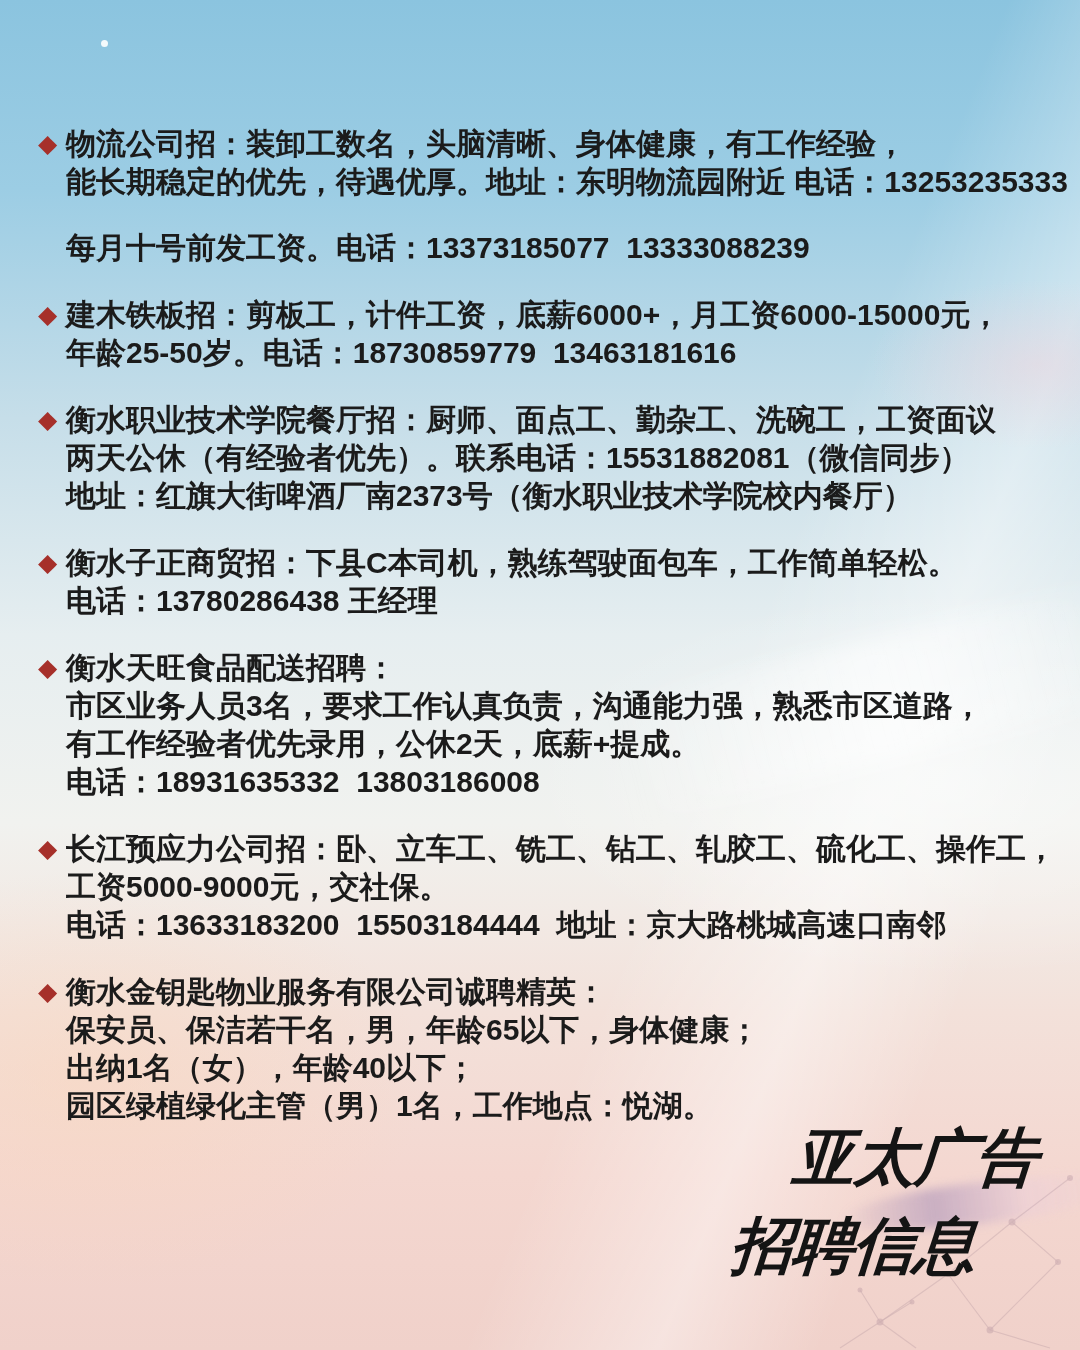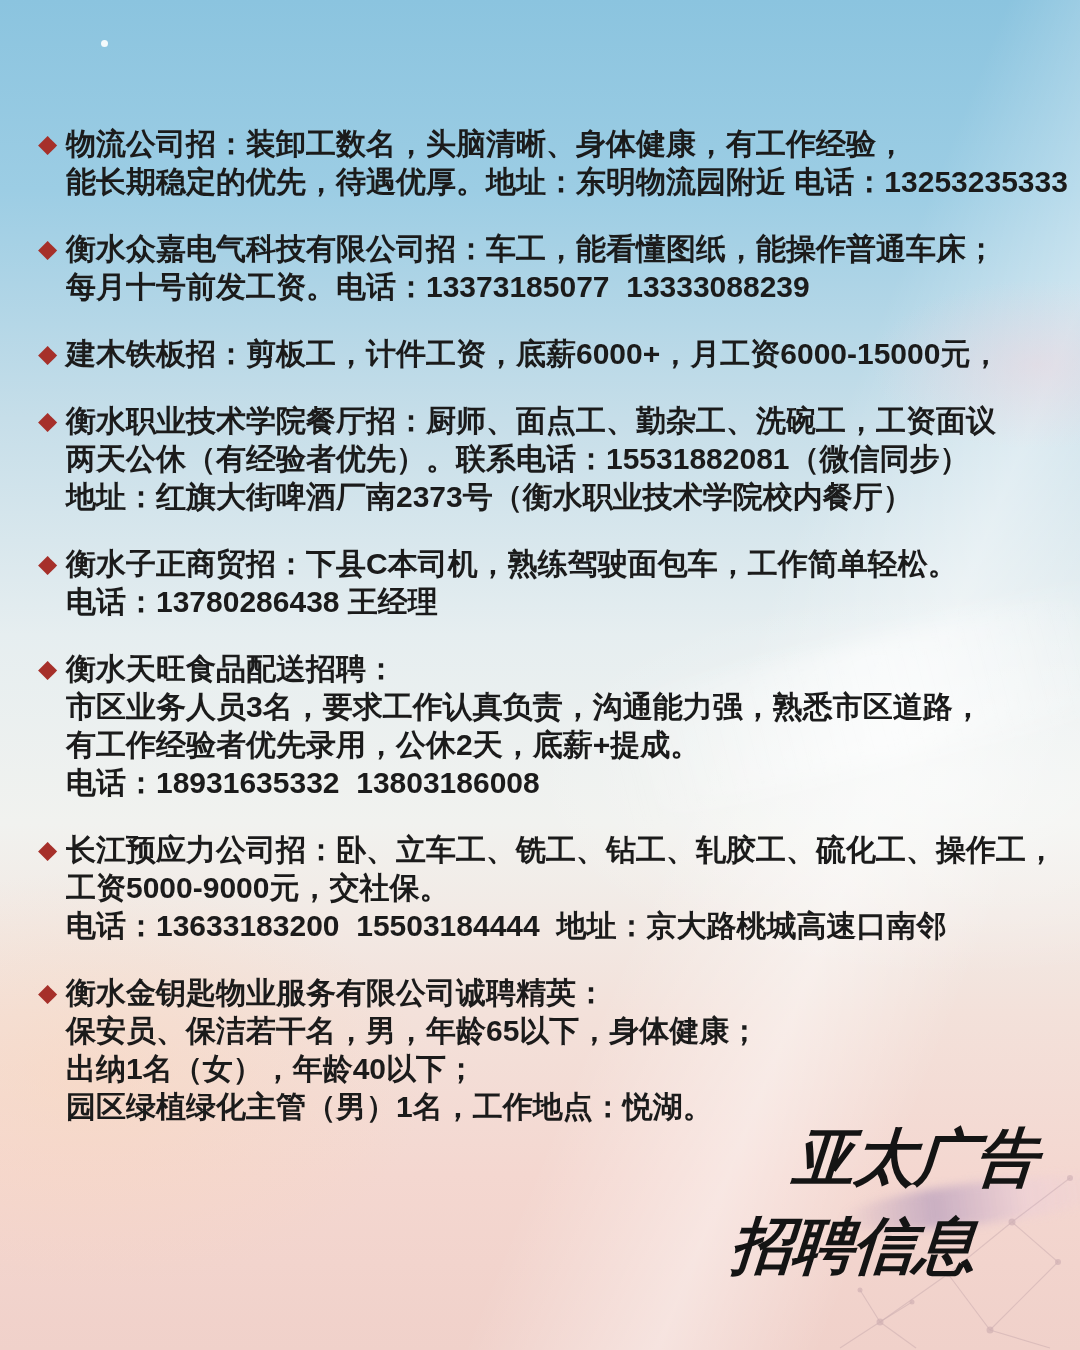--- a/index.html
+++ b/index.html
@@ -94,26 +94,26 @@
   </svg>
 
   <div class="listings">
 
     <div class="listing">
       <div class="line"><span class="bullet">◆</span><span>物流公司招：装卸工数名，头脑清晰、身体健康，有工作经验，</span></div>
       <div class="line cont">能长期稳定的优先，待遇优厚。地址：东明物流园附近 电话：13253235333</div>
     </div>
 
     <div class="listing">
-      <div class="line"><span class="bullet">◆</span><span>衡水众嘉电气科技有限公司招：车工，能看懂图纸，能操作普通车床；</span></div>
       <div class="line cont">每月十号前发工资。电话：13373185077  13333088239</div>
     </div>
 
     <div class="listing">
       <div class="line"><span class="bullet">◆</span><span>建木铁板招：剪板工，计件工资，底薪6000+，月工资6000-15000元，</span></div>
+      <div class="line cont">年龄25-50岁。电话：18730859779  13463181616</div>
     </div>
 
     <div class="listing">
       <div class="line"><span class="bullet">◆</span><span>衡水职业技术学院餐厅招：厨师、面点工、勤杂工、洗碗工，工资面议</span></div>
       <div class="line cont">两天公休（有经验者优先）。联系电话：15531882081（微信同步）</div>
       <div class="line cont">地址：红旗大街啤酒厂南2373号（衡水职业技术学院校内餐厅）</div>
     </div>
 
     <div class="listing">
       <div class="line"><span class="bullet">◆</span><span>衡水子正商贸招：下县C本司机，熟练驾驶面包车，工作简单轻松。</span></div>

